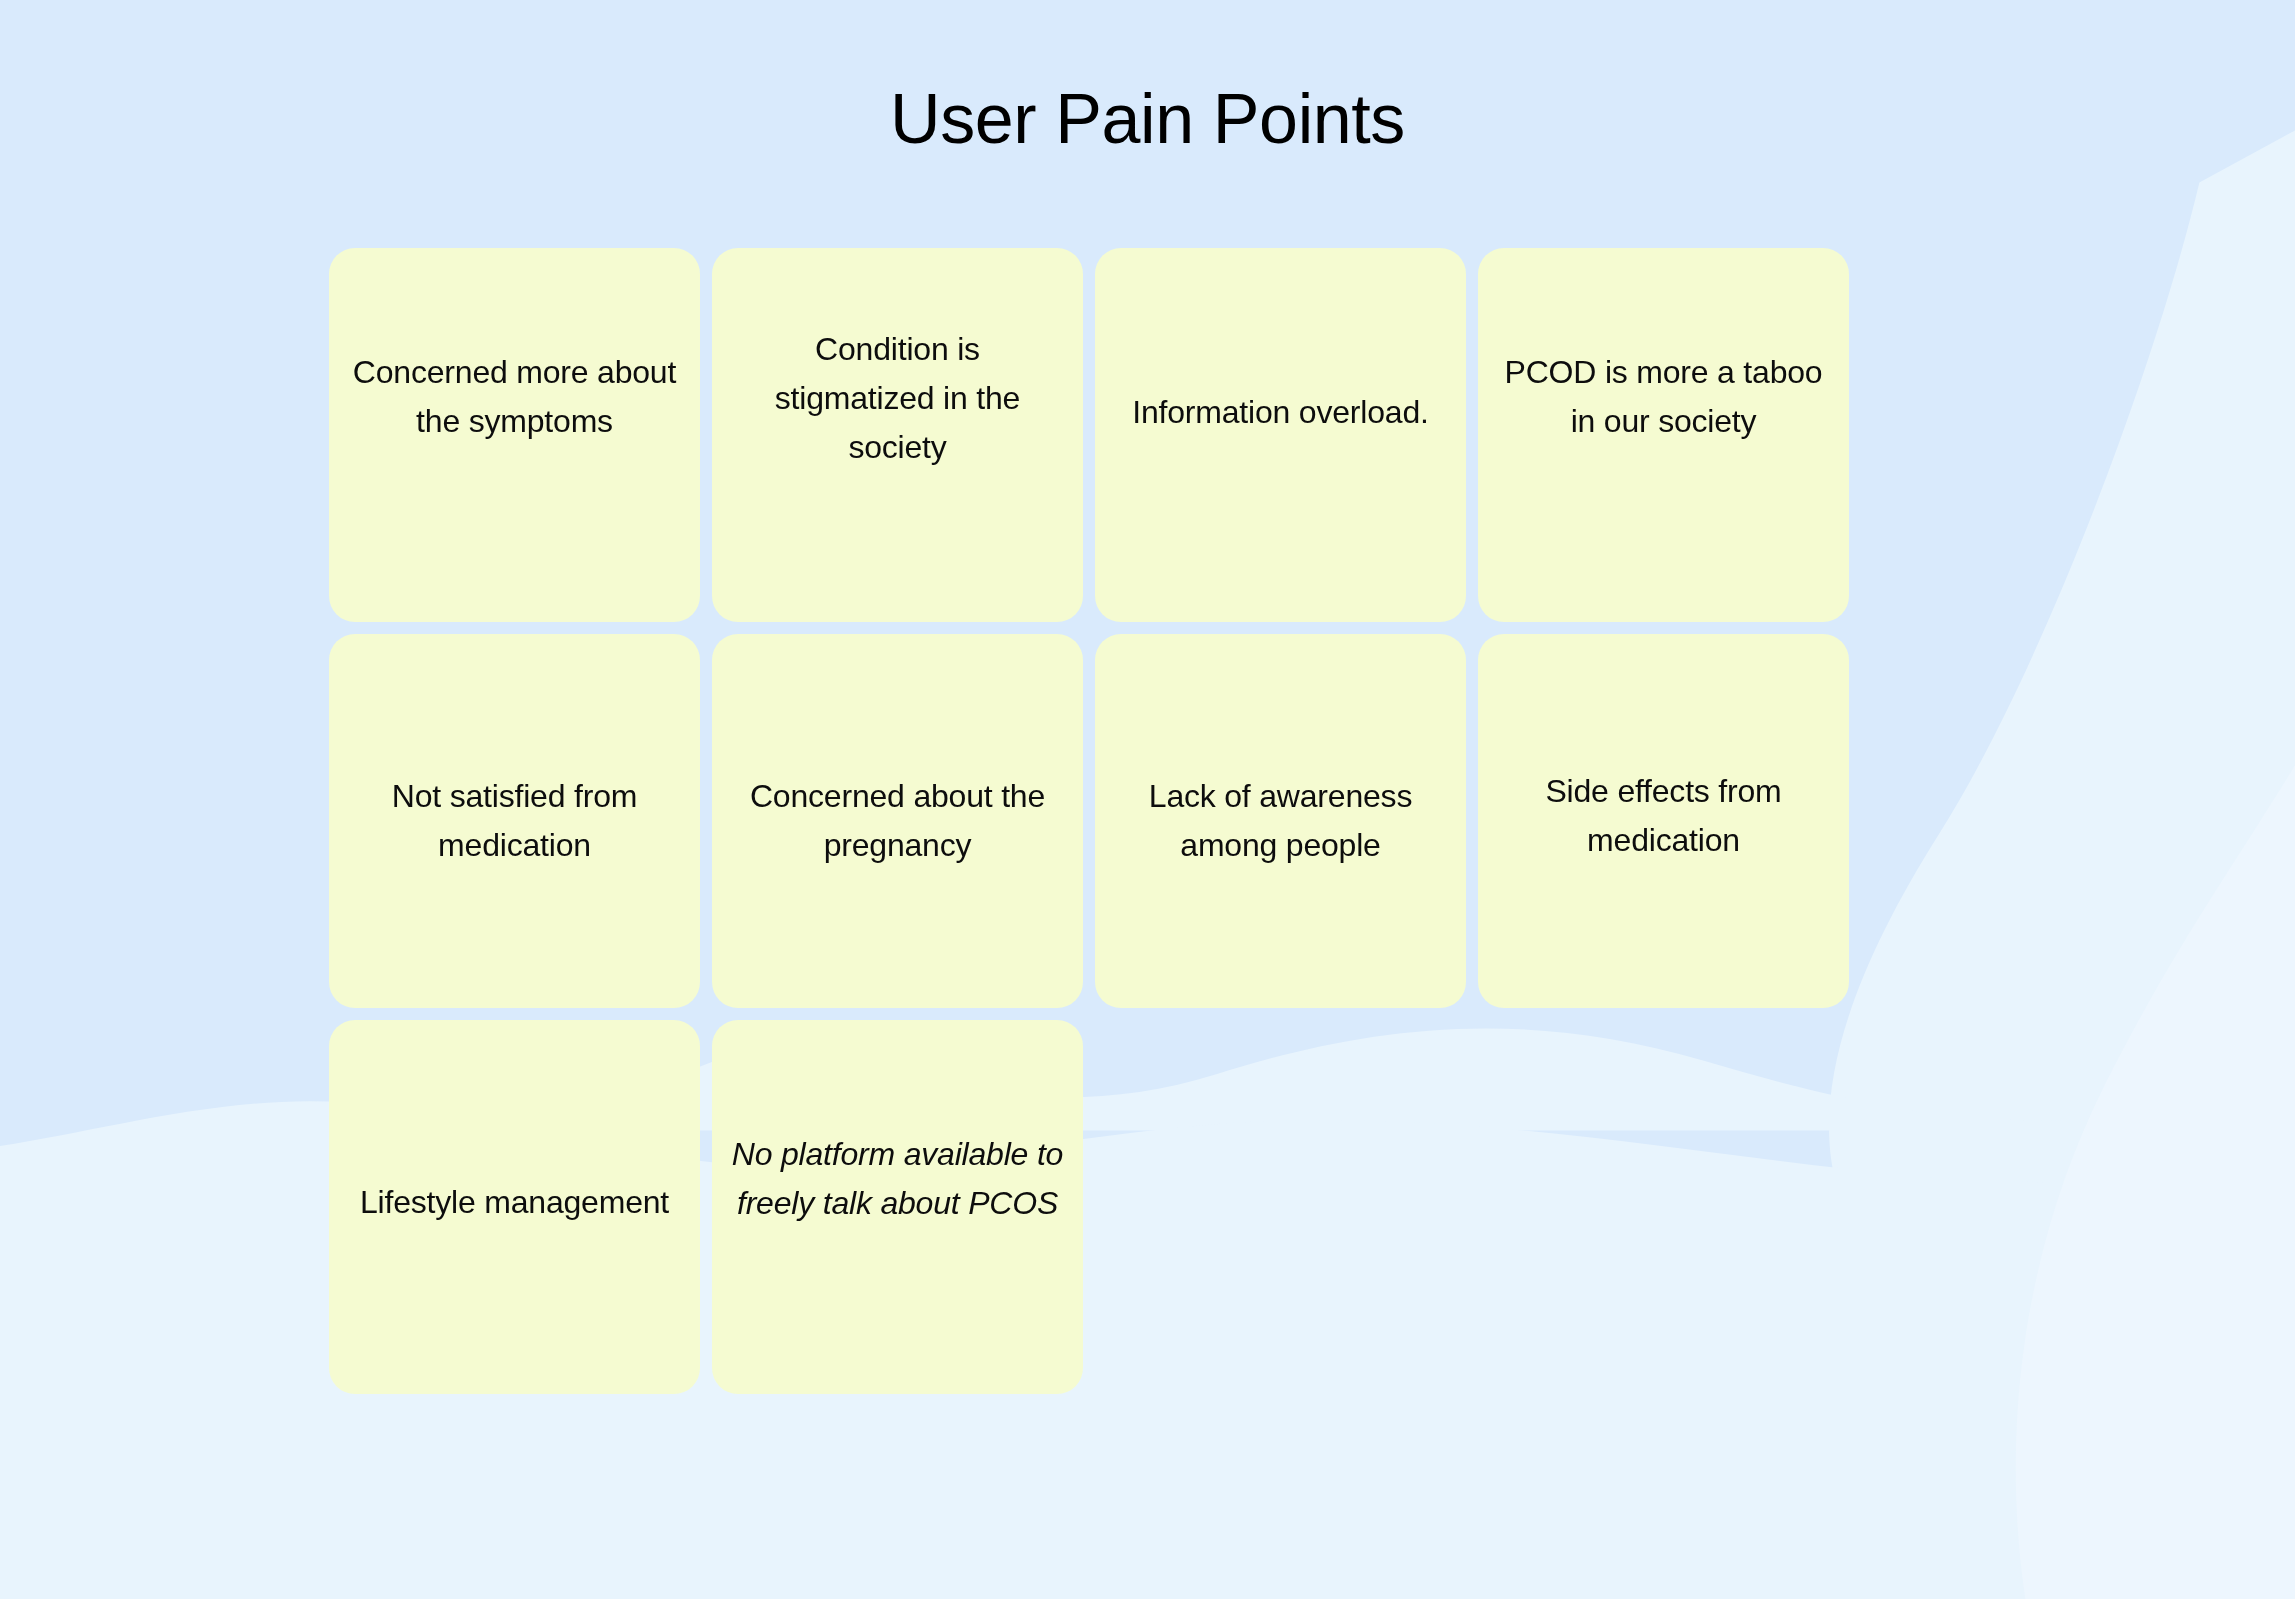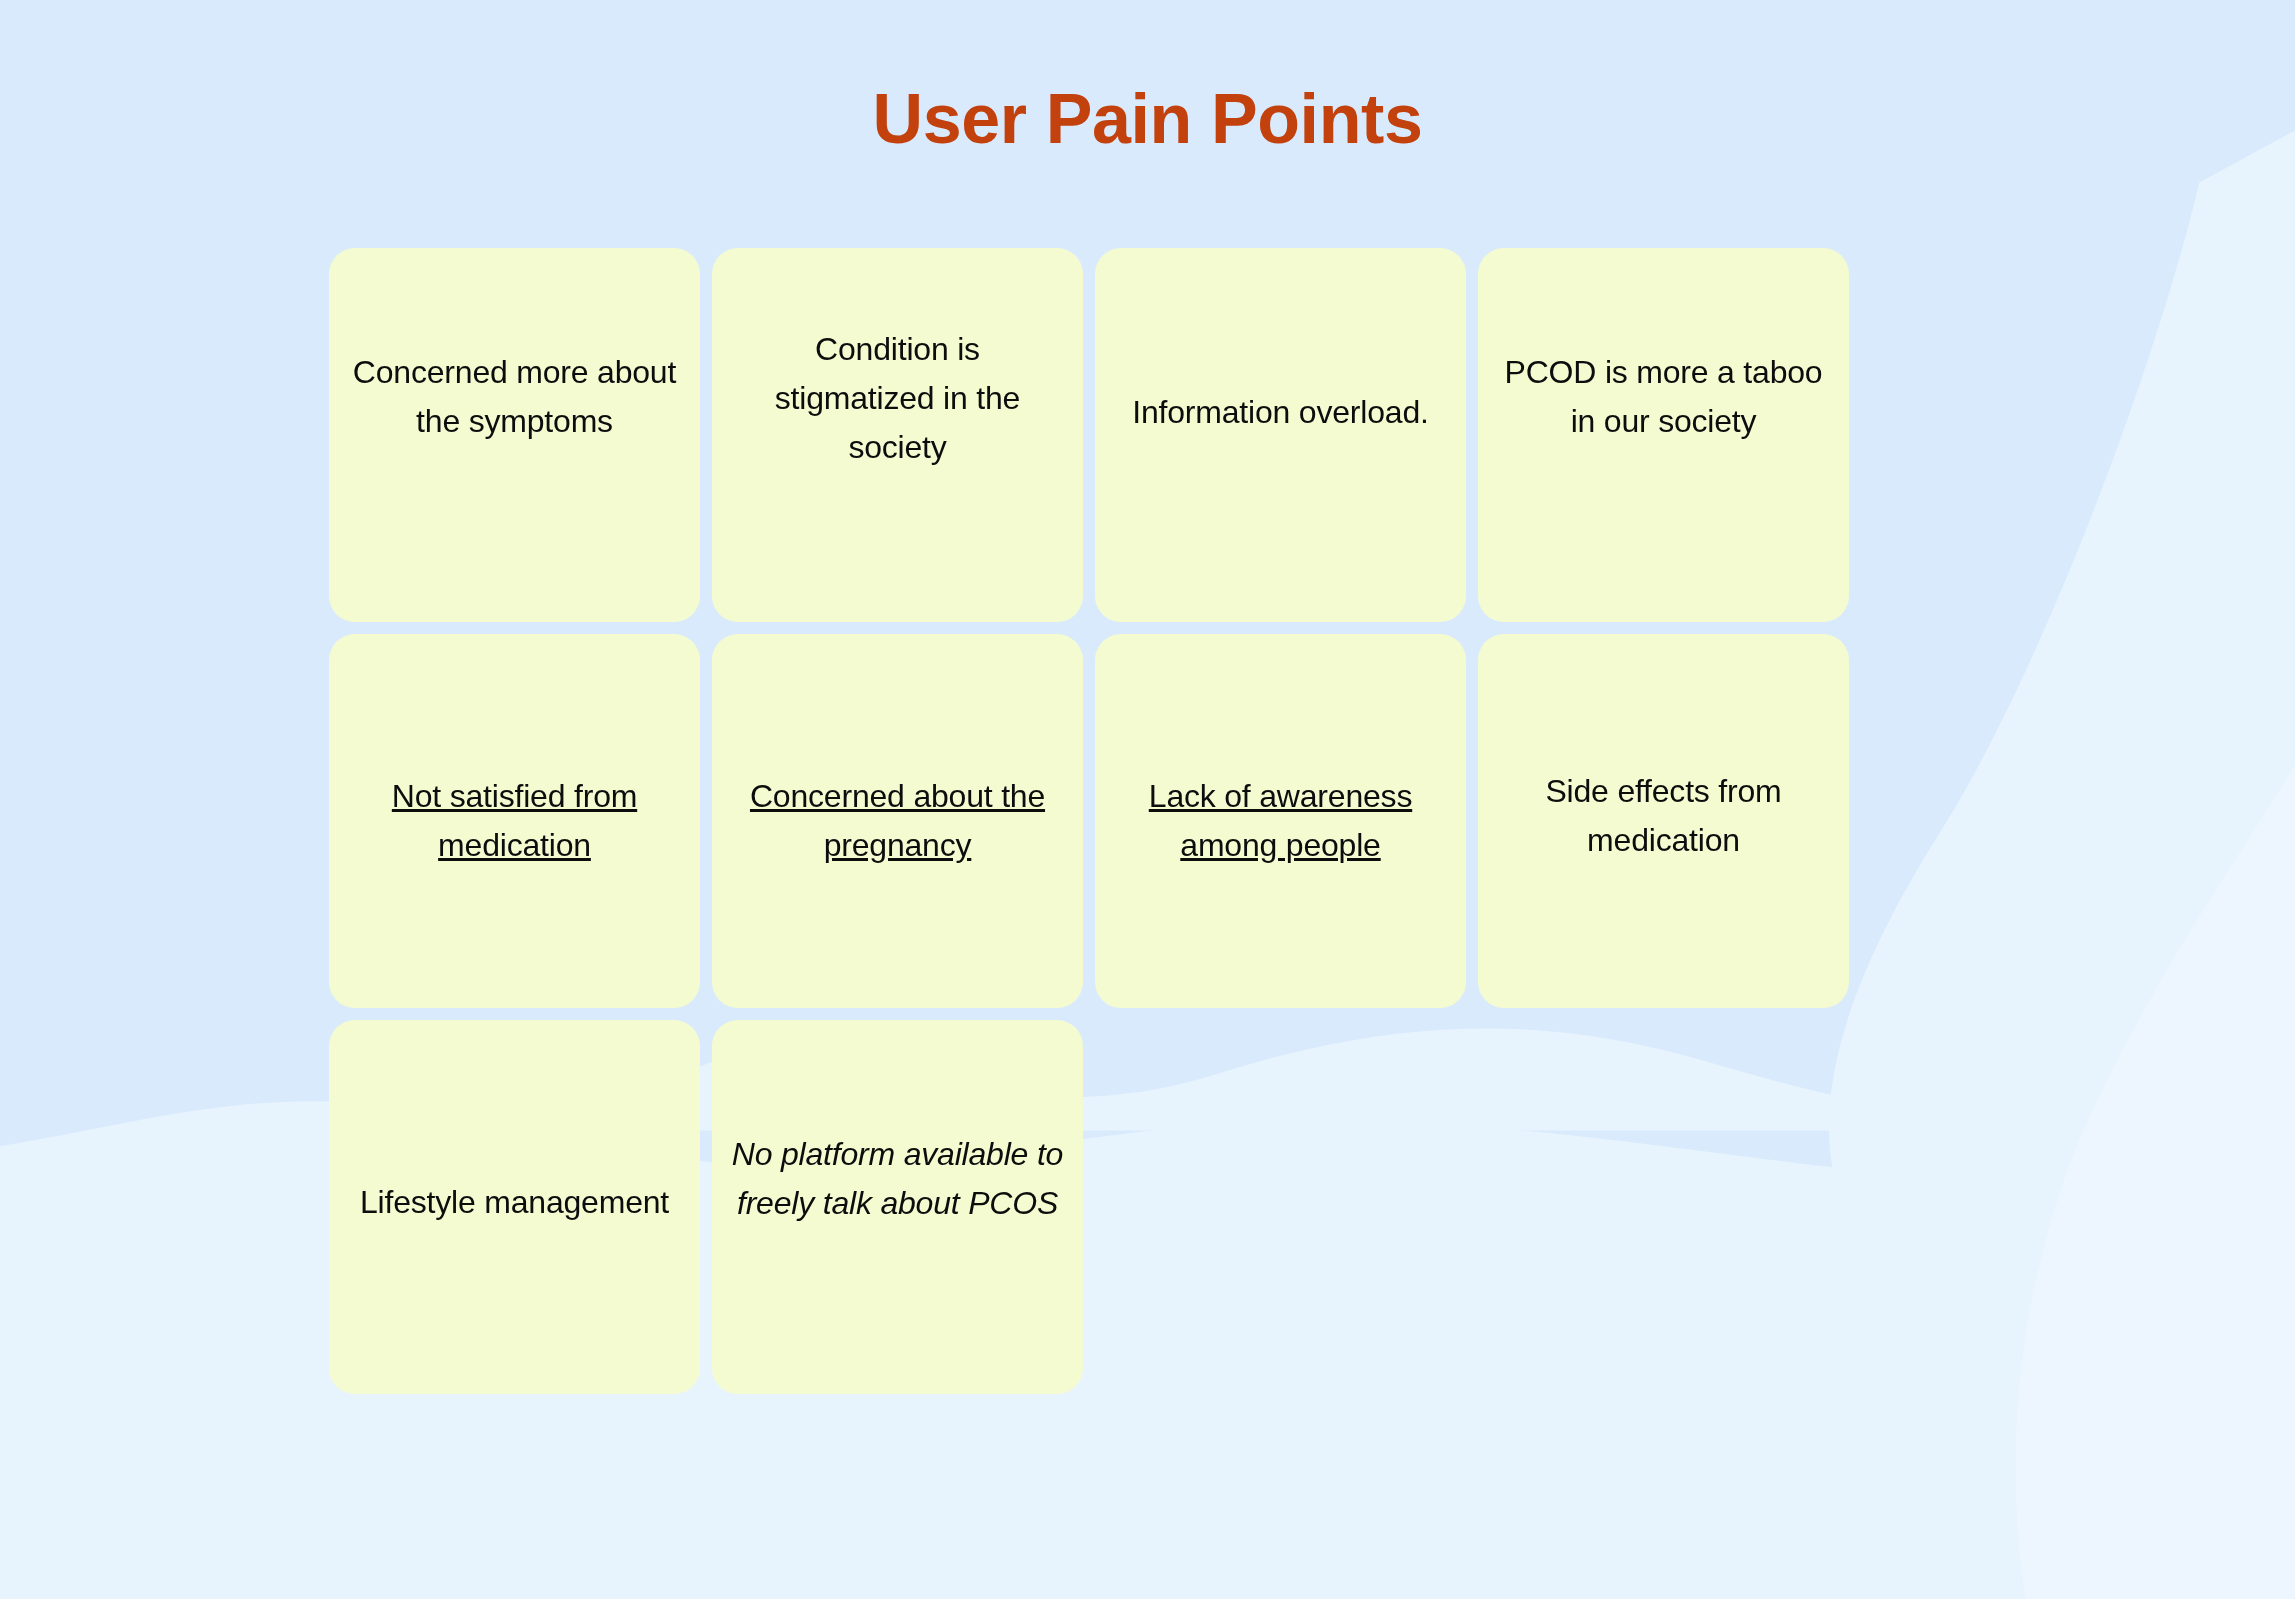--- a/index.html
+++ b/index.html
@@ -34,23 +34,23 @@
 
   
   #page-title {
     position: absolute;
     top: 78px;
     left: 0;
     width: 2295px;
     text-align: center;
     font-size: 70px;
     line-height: 83px;
-    font-weight: 700;
+    font-weight: 400;
     letter-spacing: -0.4px;
-    color: #c2410c;
+    color: #000000;
     white-space: nowrap;
   }
 
   
   #card-grid {
     position: absolute;
     left: 329px;
     top: 248px;
     width: 1656px;
     height: 1235px;
@@ -83,21 +83,21 @@
     letter-spacing: -0.2px;
     word-break: normal;
   }
 
   
   .nudge-up-52 .pain-card-text { transform: translateY(-45px); margin-top: 16px; }
   .nudge-up-44 .pain-card-text { transform: translateY(-38px); }
   .nudge-up-32 .pain-card-text { transform: translateY(-28px); font-style: italic; }
   .nudge-up-26 .pain-card-text { transform: translateY(-22.6px); }
   .nudge-up-6  .pain-card-text { transform: translateY(-5.2px);  }
-  .nudge-none  .pain-card-text { transform: translateY(0); text-decoration: underline;     }
+  .nudge-none  .pain-card-text { transform: translateY(0);     }
 </style>
 </head>
 <body>
 
 <div id="stage">
 
   <svg id="bg-waves" viewBox="0 0 2640 1840" preserveAspectRatio="none" aria-hidden="true">
     <rect x="0" y="0" width="2640" height="1840" fill="#d9eafc"></rect>
 
     <path fill="#e8f4fd" d="M2640,150 L2640,1840 L2300,1840 C2300,1700 2240,1560 2150,1440

